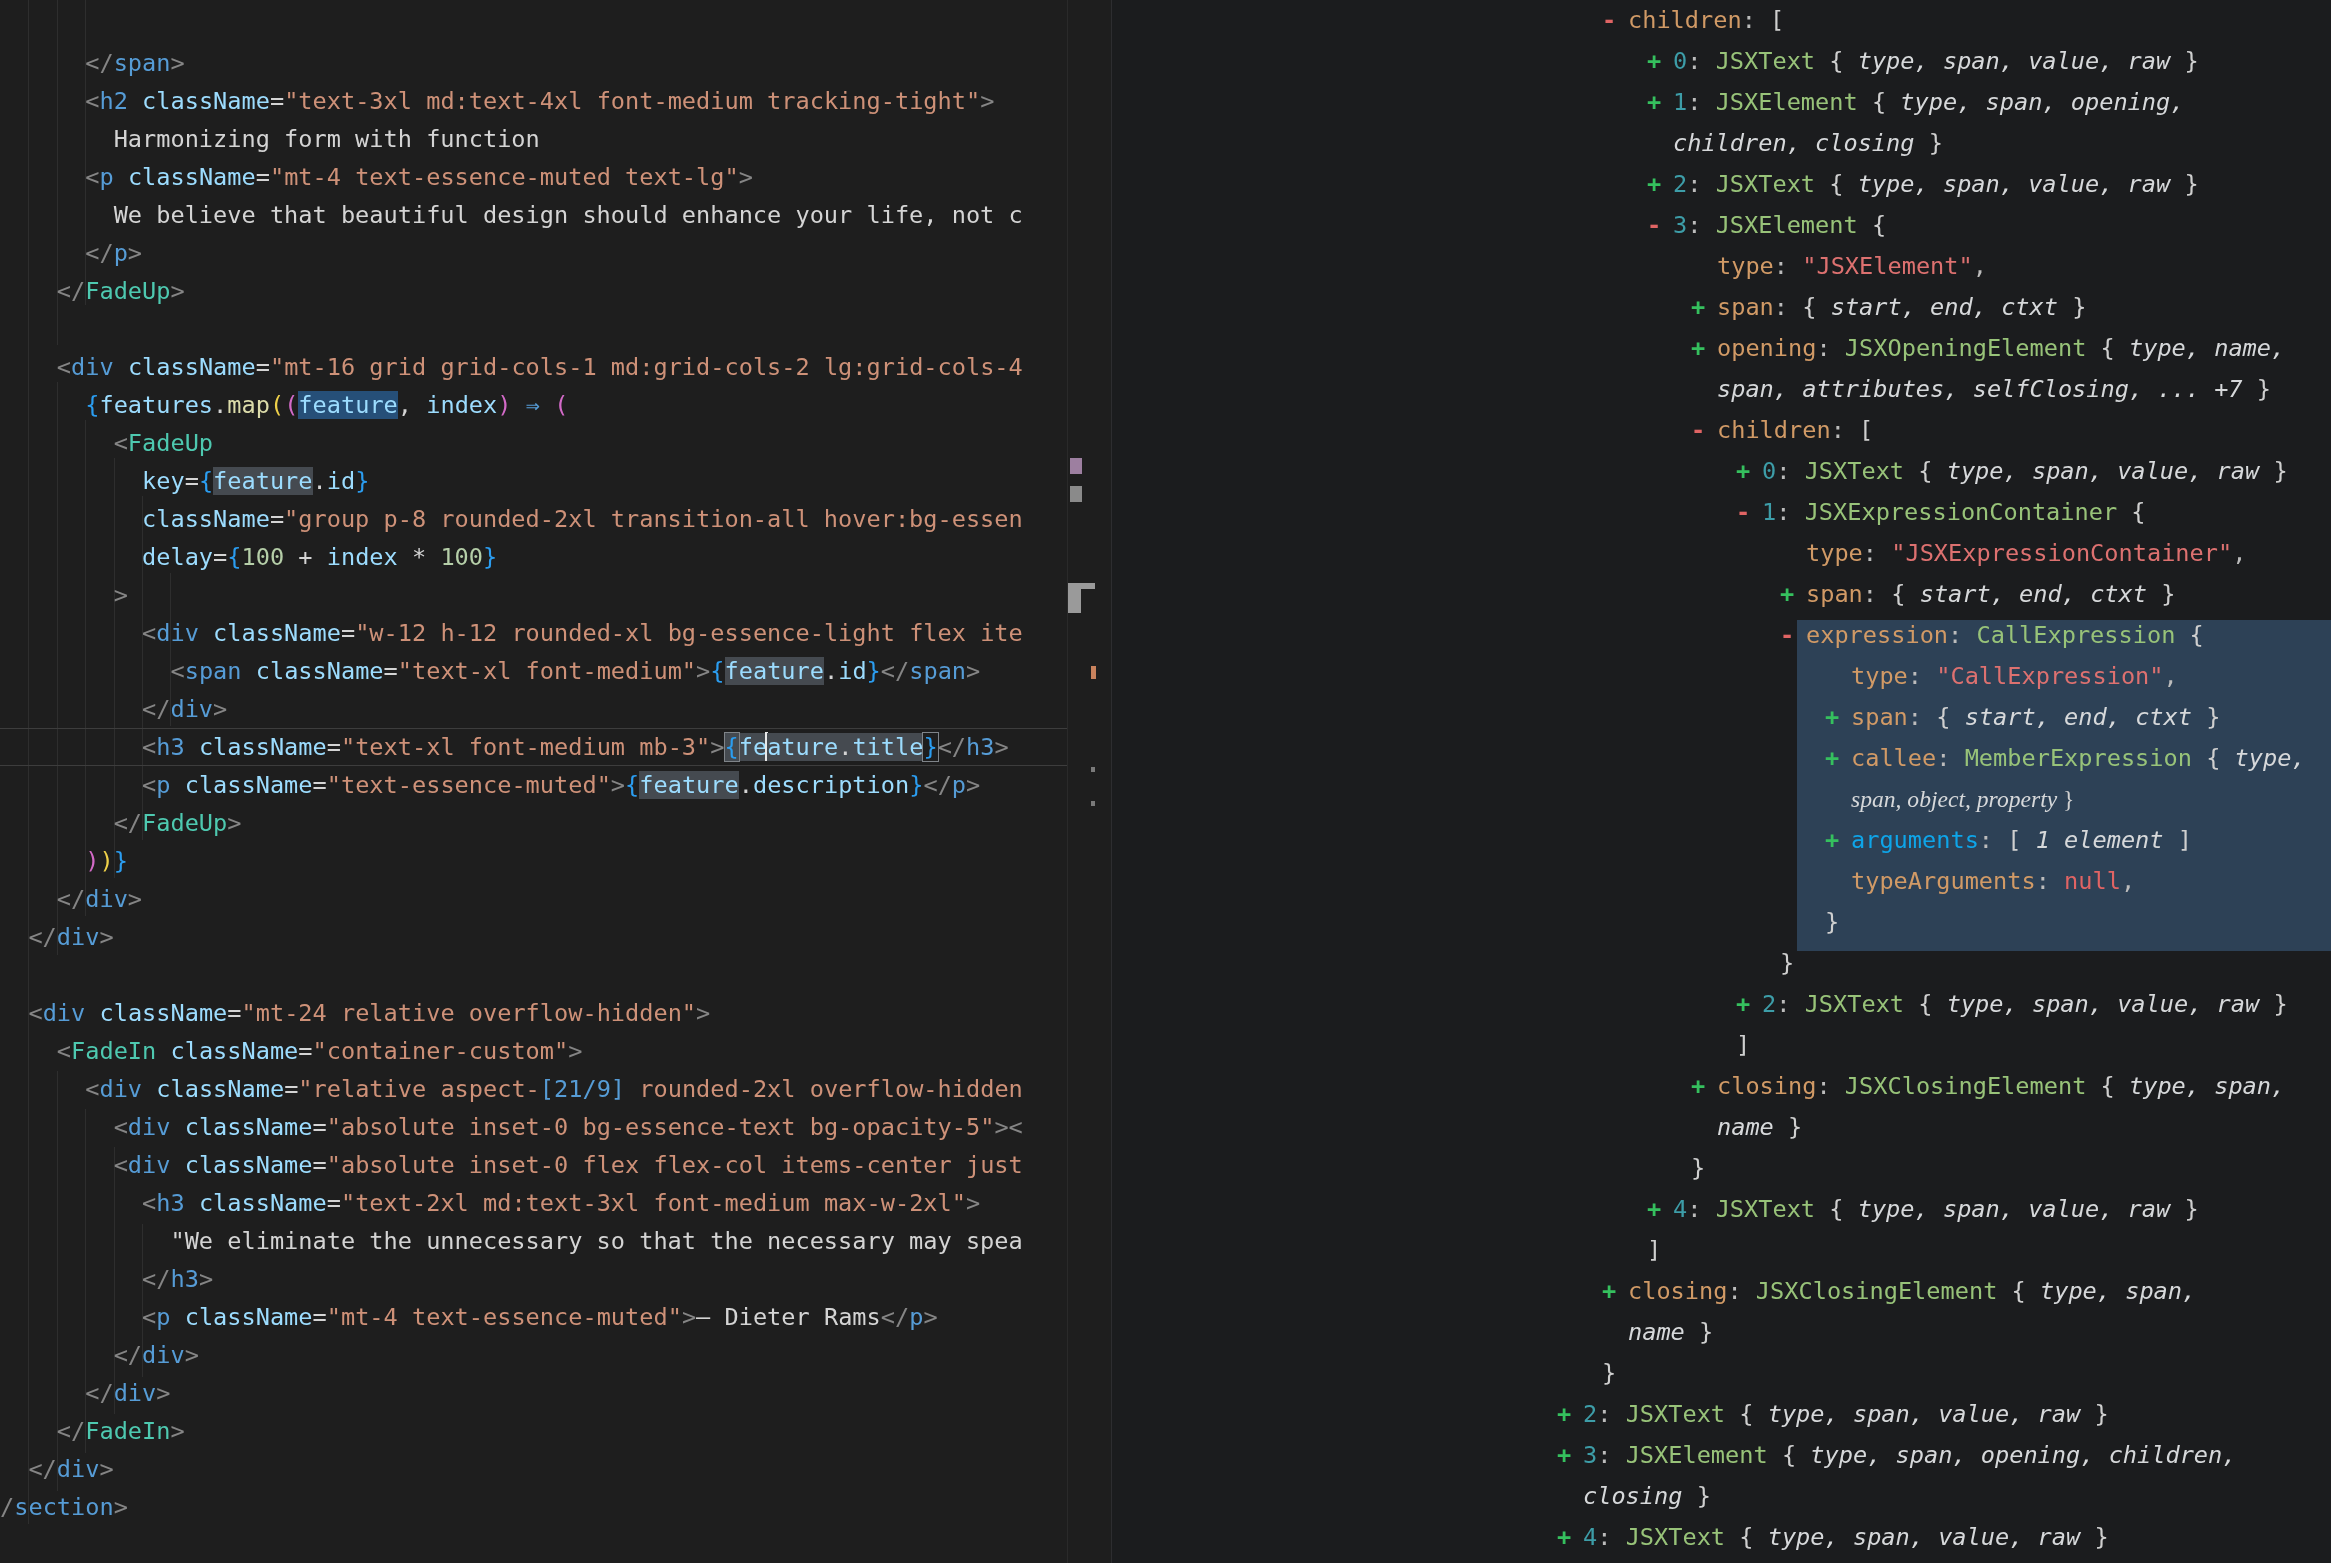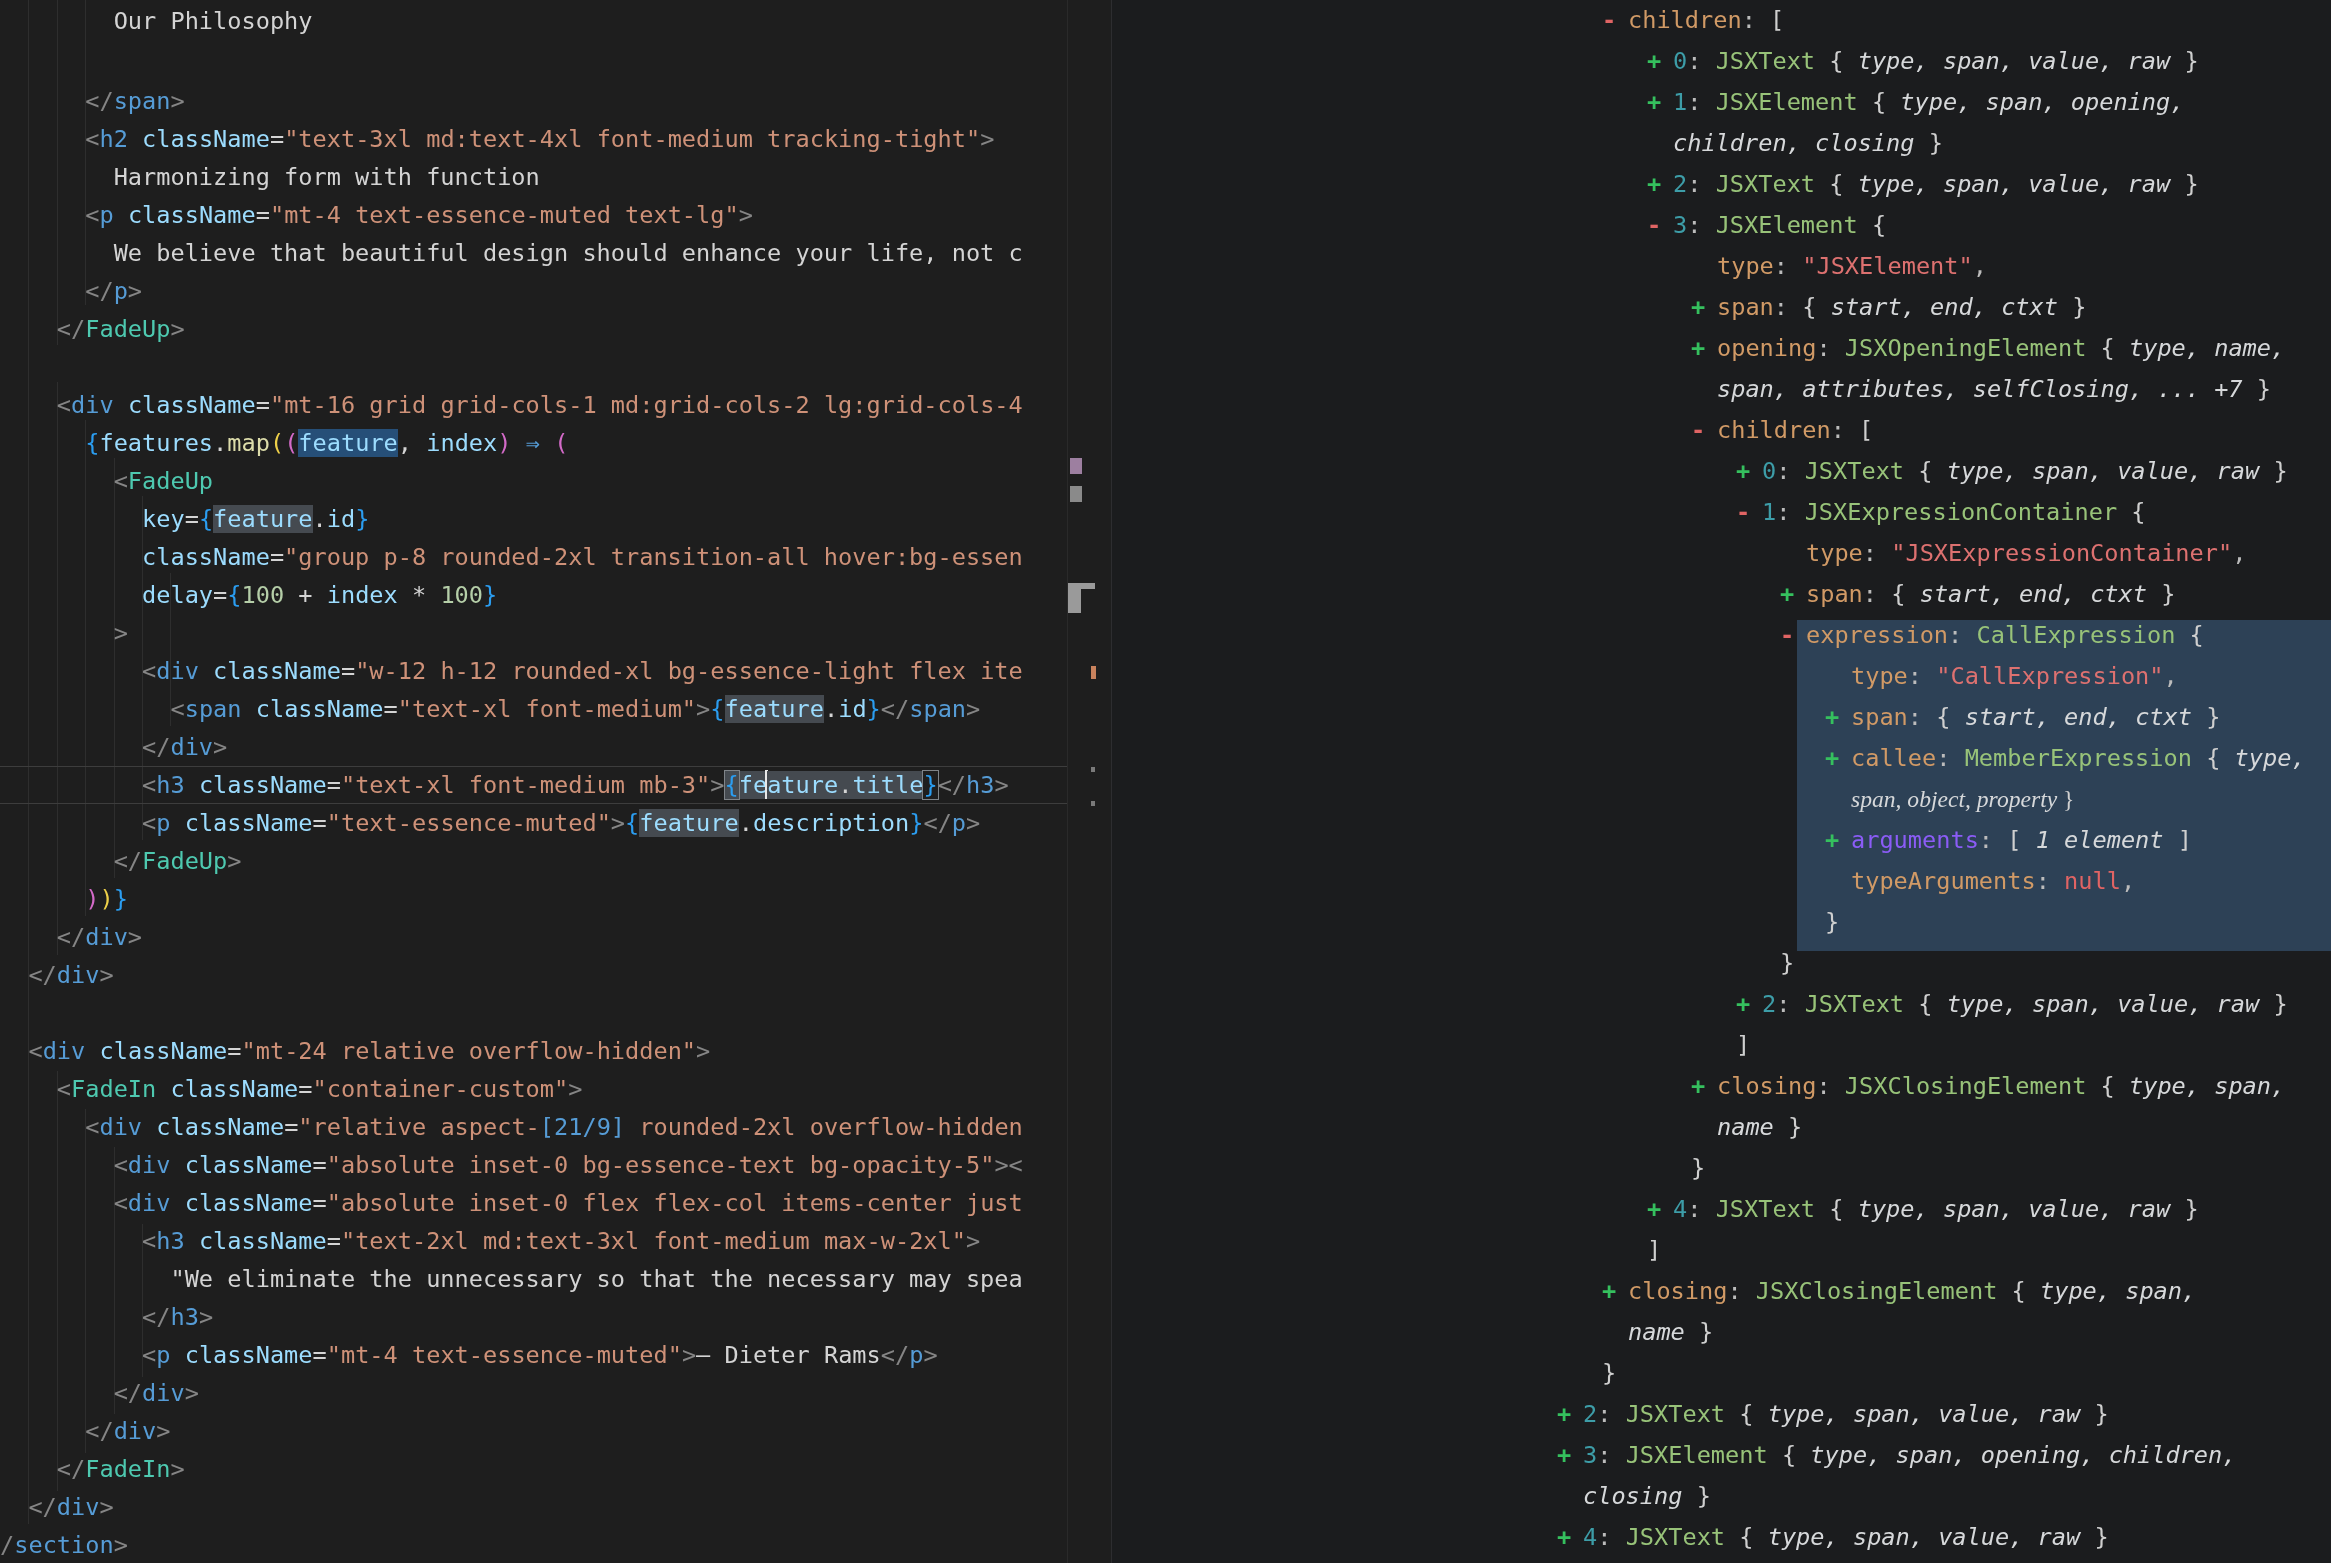--- a/index.html
+++ b/index.html
@@ -36,21 +36,20 @@
         <div class="guide" style="left: 85px; top: 0px; height: 305px;"></div>
         <div class="guide" style="left: 85px; top: 420px; height: 496px;"></div>
         <div class="guide" style="left: 85px; top: 1109px; height: 344px;"></div>
         <div class="guide" style="left: 114px; top: 458px; height: 420px;"></div>
         <div class="guide" style="left: 114px; top: 1147px; height: 267px;"></div>
         <div class="guide" style="left: 142px; top: 496px; height: 344px;"></div>
         <div class="guide" style="left: 142px; top: 1224px; height: 153px;"></div>
         <div class="guide" style="left: 170px; top: 573px; height: 153px;"></div>
       </div>
     <div class="code-lines" id="code-lines">
-        <div class="code-line" style="padding-left: 8ch;"><span style="color: rgb(212, 212, 212);">Our Philosophy</span></div>
         <div class="code-line" style="padding-left: 6ch; margin-top: 42px;"><span style="color: rgb(133, 133, 133);">&lt;/</span><span style="color: rgb(86, 156, 214);">span</span><span style="color: rgb(133, 133, 133);">&gt;</span></div>
         <div class="code-line" style="padding-left: 6ch;"><span style="color: rgb(133, 133, 133);">&lt;</span><span style="color: rgb(86, 156, 214);">h2</span><span style="color: rgb(212, 212, 212);"> </span><span style="color: rgb(156, 220, 254);">className</span><span style="color: rgb(212, 212, 212);">=</span><span style="color: rgb(206, 145, 120);">"text-3xl md:text-4xl font-medium tracking-tight"</span><span style="color: rgb(133, 133, 133);">&gt;</span></div>
         <div class="code-line" style="padding-left: 8ch;"><span style="color: rgb(212, 212, 212);">Harmonizing form with function</span></div>
         <div class="code-line" style="padding-left: 6ch;"><span style="color: rgb(133, 133, 133);">&lt;</span><span style="color: rgb(86, 156, 214);">p</span><span style="color: rgb(212, 212, 212);"> </span><span style="color: rgb(156, 220, 254);">className</span><span style="color: rgb(212, 212, 212);">=</span><span style="color: rgb(206, 145, 120);">"mt-4 text-essence-muted text-lg"</span><span style="color: rgb(133, 133, 133);">&gt;</span></div>
         <div class="code-line" style="padding-left: 8ch;"><span style="color: rgb(212, 212, 212);">We believe that beautiful design should enhance your life, not c</span></div>
         <div class="code-line" style="padding-left: 6ch;"><span style="color: rgb(133, 133, 133);">&lt;/</span><span style="color: rgb(86, 156, 214);">p</span><span style="color: rgb(133, 133, 133);">&gt;</span></div>
         <div class="code-line" style="padding-left: 4ch;"><span style="color: rgb(133, 133, 133);">&lt;/</span><span style="color: rgb(78, 201, 176);">FadeUp</span><span style="color: rgb(133, 133, 133);">&gt;</span></div>
         <div class="code-line" style="padding-left: 0ch;"></div>
         <div class="code-line" style="padding-left: 4ch;"><span style="color: rgb(133, 133, 133);">&lt;</span><span style="color: rgb(86, 156, 214);">div</span><span style="color: rgb(212, 212, 212);"> </span><span style="color: rgb(156, 220, 254);">className</span><span style="color: rgb(212, 212, 212);">=</span><span style="color: rgb(206, 145, 120);">"mt-16 grid grid-cols-1 md:grid-cols-2 lg:grid-cols-4</span></div>
         <div class="code-line" style="padding-left: 6ch;"><span style="color: rgb(43, 157, 240);">{</span><span style="color: rgb(156, 220, 254);">features</span><span style="color: rgb(212, 212, 212);">.</span><span style="color: rgb(220, 220, 170);">map</span><span style="color: rgb(238, 208, 73);">(</span><span style="color: rgb(211, 106, 200);">(</span><span style="color: rgb(156, 220, 254); background: rgb(38, 79, 120);">feature</span><span style="color: rgb(212, 212, 212);">,</span><span style="color: rgb(212, 212, 212);"> </span><span style="color: rgb(156, 220, 254);">index</span><span style="color: rgb(211, 106, 200);">)</span><span style="color: rgb(212, 212, 212);"> </span><span style="color: rgb(86, 156, 214);">⇒</span><span style="color: rgb(212, 212, 212);"> </span><span style="color: rgb(211, 106, 200);">(</span></div>
@@ -110,21 +109,21 @@
         <div class="ast-row" style="padding-left: 579px;"><span class="marker" style="color: rgb(224, 100, 100);">-</span><span style="color: rgb(209, 154, 102);">children</span><span style="color: rgb(188, 188, 188);">: </span><span style="color: rgb(207, 207, 207);">[</span></div>
         <div class="ast-row" style="padding-left: 624px;"><span class="marker" style="color: rgb(53, 192, 94);">+</span><span style="color: rgb(61, 157, 168);">0</span><span style="color: rgb(188, 188, 188);">: </span><span style="color: rgb(152, 195, 121);">JSXText </span><span style="color: rgb(207, 207, 207);">{ </span><span class="it" style="color: rgb(214, 216, 218);">type, span, value, raw</span><span style="color: rgb(207, 207, 207);"> }</span></div>
         <div class="ast-row" style="padding-left: 624px;"><span class="marker" style="color: rgb(224, 100, 100);">-</span><span style="color: rgb(61, 157, 168);">1</span><span style="color: rgb(188, 188, 188);">: </span><span style="color: rgb(152, 195, 121);">JSXExpressionContainer </span><span style="color: rgb(207, 207, 207);">{</span></div>
         <div class="ast-row" style="padding-left: 668px;"><span class="marker" style="color: rgb(224, 100, 100);"></span><span style="color: rgb(209, 154, 102);">type</span><span style="color: rgb(188, 188, 188);">: </span><span style="color: rgb(221, 113, 112);">"JSXExpressionContainer"</span><span style="color: rgb(188, 188, 188);">,</span></div>
         <div class="ast-row" style="padding-left: 668px;"><span class="marker" style="color: rgb(53, 192, 94);">+</span><span style="color: rgb(209, 154, 102);">span</span><span style="color: rgb(188, 188, 188);">: </span><span style="color: rgb(207, 207, 207);">{ </span><span class="it" style="color: rgb(214, 216, 218);">start, end, ctxt</span><span style="color: rgb(207, 207, 207);"> }</span></div>
         <div class="ast-row" style="padding-left: 668px;"><span class="marker" style="color: rgb(224, 100, 100);">-</span><span style="color: rgb(209, 154, 102);">expression</span><span style="color: rgb(188, 188, 188);">: </span><span style="color: rgb(152, 195, 121);">CallExpression </span><span style="color: rgb(207, 207, 207);">{</span></div>
         <div class="ast-row" style="padding-left: 713px;"><span class="marker" style="color: rgb(224, 100, 100);"></span><span style="color: rgb(209, 154, 102);">type</span><span style="color: rgb(188, 188, 188);">: </span><span style="color: rgb(221, 113, 112);">"CallExpression"</span><span style="color: rgb(188, 188, 188);">,</span></div>
         <div class="ast-row" style="padding-left: 713px;"><span class="marker" style="color: rgb(53, 192, 94);">+</span><span style="color: rgb(209, 154, 102);">span</span><span style="color: rgb(188, 188, 188);">: </span><span style="color: rgb(207, 207, 207);">{ </span><span class="it" style="color: rgb(214, 216, 218);">start, end, ctxt</span><span style="color: rgb(207, 207, 207);"> }</span></div>
         <div class="ast-row" style="padding-left: 713px;"><span class="marker" style="color: rgb(53, 192, 94);">+</span><span style="color: rgb(209, 154, 102);">callee</span><span style="color: rgb(188, 188, 188);">: </span><span style="color: rgb(152, 195, 121);">MemberExpression </span><span style="color: rgb(207, 207, 207);">{ </span><span class="it" style="color: rgb(214, 216, 218);">type,</span></div>
         <div class="ast-row" style="padding-left: 713px; font-family: Liberation Serif, serif;"><span class="marker" style="color: rgb(224, 100, 100);"></span><span class="it" style="color: rgb(214, 216, 218);">span, object, property</span><span style="color: rgb(207, 207, 207);"> }</span></div>
-        <div class="ast-row" style="padding-left: 713px;"><span class="marker" style="color: rgb(53, 192, 94);">+</span><span style="color: #8b5cf6;">arguments</span><span style="color: rgb(188, 188, 188);">: </span><span style="color: rgb(207, 207, 207);">[ </span><span class="it" style="color: rgb(214, 216, 218);">1 element</span><span style="color: rgb(207, 207, 207);"> ]</span></div>
+        <div class="ast-row" style="padding-left: 713px;"><span class="marker" style="color: rgb(53, 192, 94);">+</span><span style="color: #0ea5e9;">arguments</span><span style="color: rgb(188, 188, 188);">: </span><span style="color: rgb(207, 207, 207);">[ </span><span class="it" style="color: rgb(214, 216, 218);">1 element</span><span style="color: rgb(207, 207, 207);"> ]</span></div>
         <div class="ast-row" style="padding-left: 713px;"><span class="marker" style="color: rgb(224, 100, 100);"></span><span style="color: rgb(209, 154, 102);">typeArguments</span><span style="color: rgb(188, 188, 188);">: </span><span style="color: rgb(224, 100, 100);">null</span><span style="color: rgb(188, 188, 188);">,</span></div>
         <div class="ast-row" style="padding-left: 713px;"><span style="color: rgb(207, 207, 207);">}</span></div>
         <div class="ast-row" style="padding-left: 668px;"><span style="color: rgb(207, 207, 207);">}</span></div>
         <div class="ast-row" style="padding-left: 624px;"><span class="marker" style="color: rgb(53, 192, 94);">+</span><span style="color: rgb(61, 157, 168);">2</span><span style="color: rgb(188, 188, 188);">: </span><span style="color: rgb(152, 195, 121);">JSXText </span><span style="color: rgb(207, 207, 207);">{ </span><span class="it" style="color: rgb(214, 216, 218);">type, span, value, raw</span><span style="color: rgb(207, 207, 207);"> }</span></div>
         <div class="ast-row" style="padding-left: 624px;"><span style="color: rgb(207, 207, 207);">]</span></div>
         <div class="ast-row" style="padding-left: 579px;"><span class="marker" style="color: rgb(53, 192, 94);">+</span><span style="color: rgb(209, 154, 102);">closing</span><span style="color: rgb(188, 188, 188);">: </span><span style="color: rgb(152, 195, 121);">JSXClosingElement </span><span style="color: rgb(207, 207, 207);">{ </span><span class="it" style="color: rgb(214, 216, 218);">type, span,</span></div>
         <div class="ast-row" style="padding-left: 579px;"><span class="marker" style="color: rgb(224, 100, 100);"></span><span class="it" style="color: rgb(214, 216, 218);">name</span><span style="color: rgb(207, 207, 207);"> }</span></div>
         <div class="ast-row" style="padding-left: 579px;"><span style="color: rgb(207, 207, 207);">}</span></div>
         <div class="ast-row" style="padding-left: 535px;"><span class="marker" style="color: rgb(53, 192, 94);">+</span><span style="color: rgb(61, 157, 168);">4</span><span style="color: rgb(188, 188, 188);">: </span><span style="color: rgb(152, 195, 121);">JSXText </span><span style="color: rgb(207, 207, 207);">{ </span><span class="it" style="color: rgb(214, 216, 218);">type, span, value, raw</span><span style="color: rgb(207, 207, 207);"> }</span></div>
         <div class="ast-row" style="padding-left: 535px;"><span style="color: rgb(207, 207, 207);">]</span></div>

